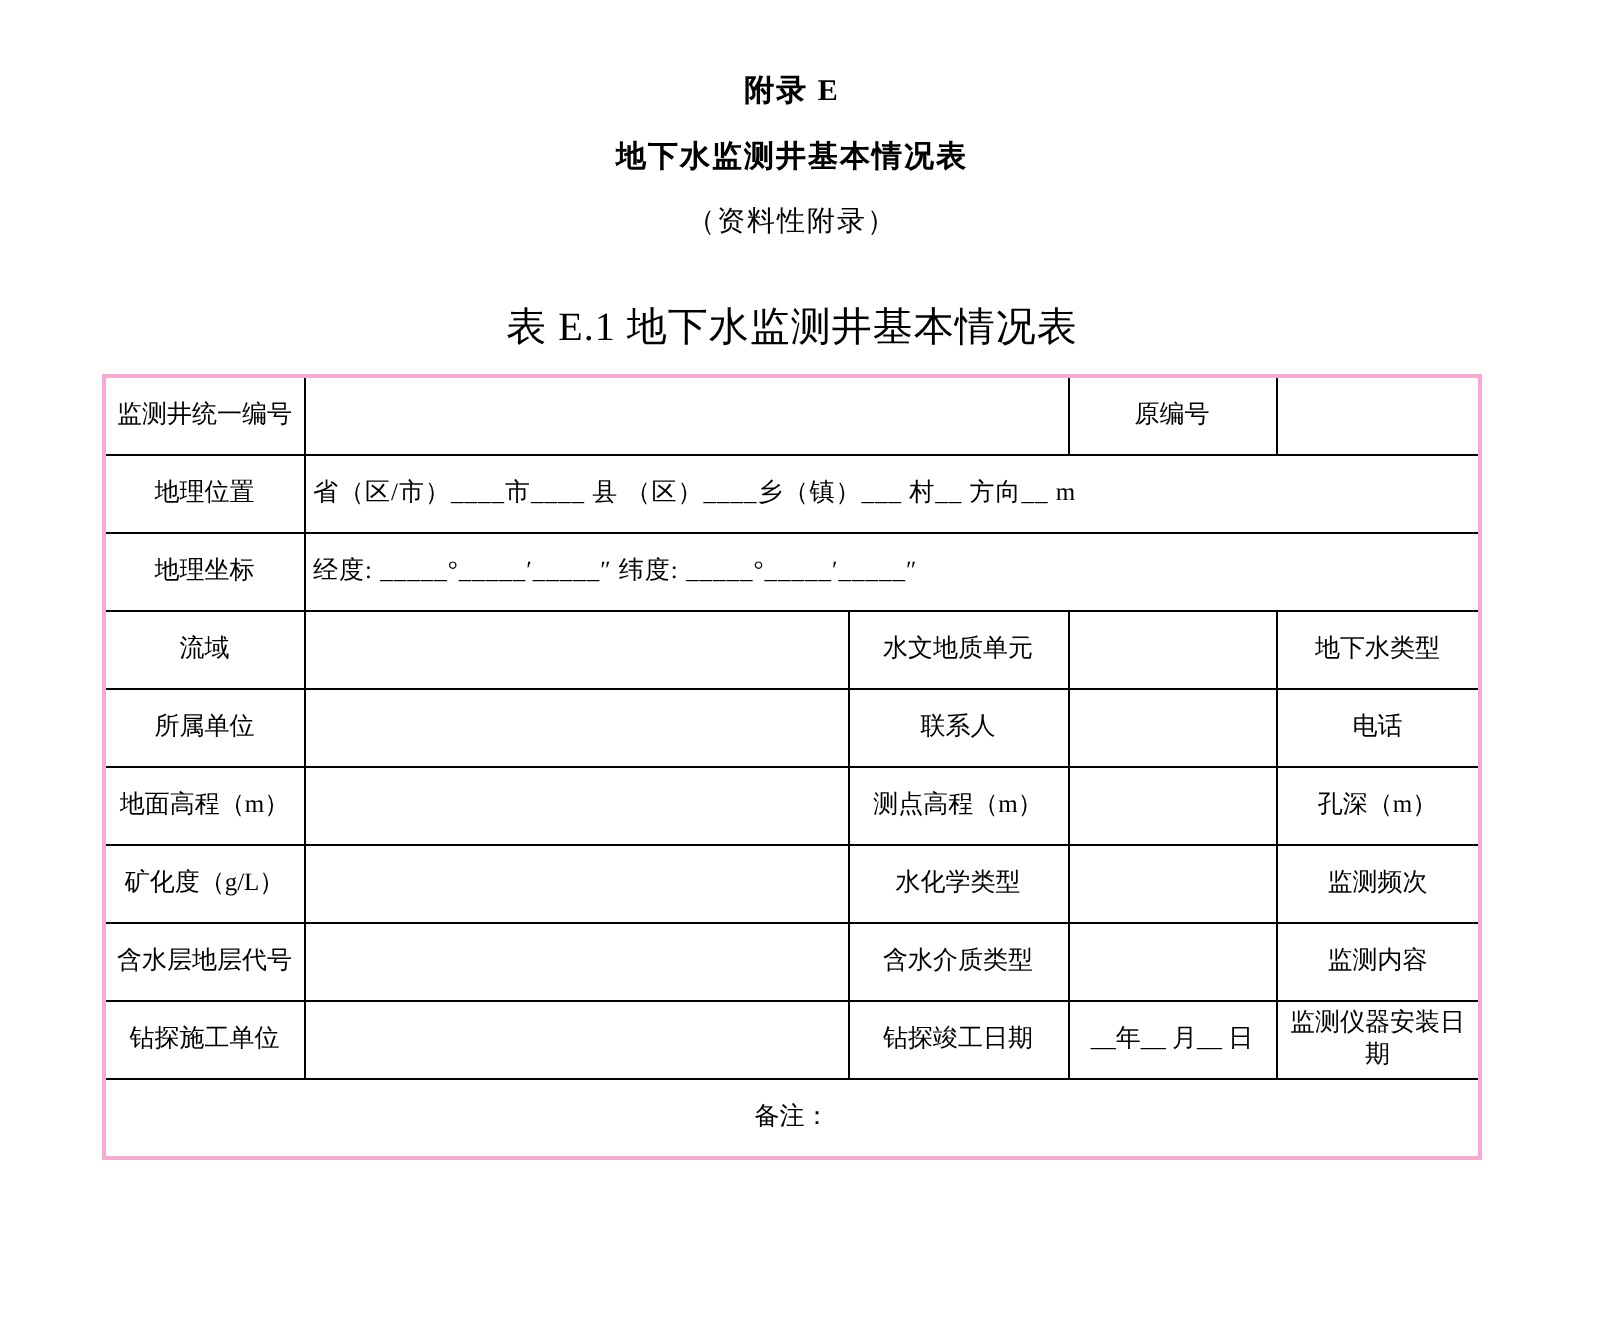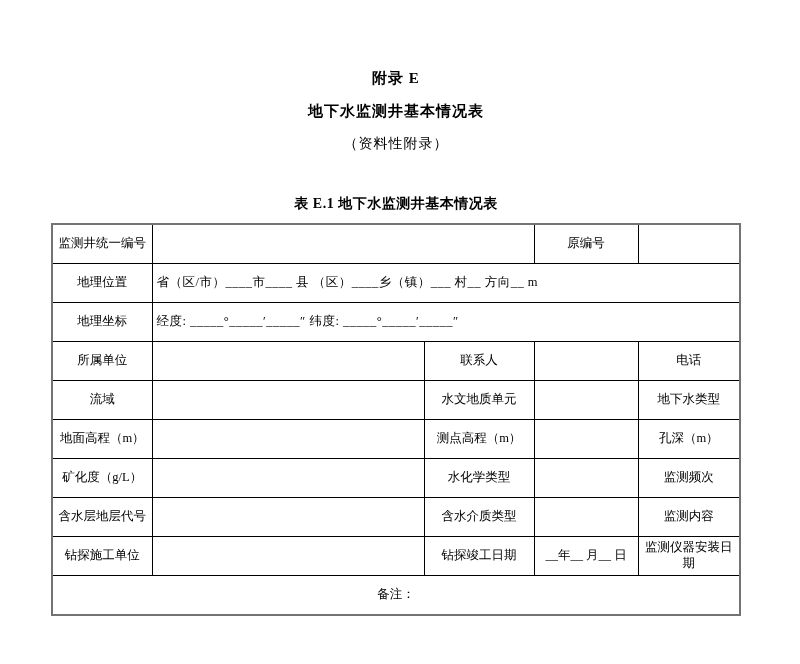--- a/index.html
+++ b/index.html
@@ -12,36 +12,36 @@
     height: 664px;
     font-family: "Liberation Serif", "DejaVu Serif", serif;
     color: #000000;
     position: relative;
     overflow: hidden;
   }
   .page {
     width: 792px;
     height: 664px;
     box-sizing: border-box;
-    padding: 61px 50px 10px 50px;
+    padding: 28px 50px 10px 50px;
   }
   .heading {
     text-align: center;
     font-size: 15px;
     font-weight: bold;
     letter-spacing: 1px;
   }
   .heading-1 { margin-top: 8px; }
   .heading-2 { margin-top: 14px; font-weight: normal; font-size: 14px; }
   .heading-3 { margin-top: 14px; font-size: 15px; font-weight: bold; }
   .table-caption {
     text-align: center;
-    font-size: 14px;
-    font-weight: bold;
-    margin-top: 42px;
+    font-size: 20px;
+    font-weight: normal;
+    margin-top: 30px;
     margin-bottom: 10px;
     letter-spacing: 0.5px;
   }
   table.form {
     border-collapse: collapse;
     width: 688px;
     margin: 0 auto;
     table-layout: fixed;
   }
   table.form td {
@@ -52,21 +52,21 @@
     line-height: 1.25;
     height: 32px;
   }
   .lbl {
     text-align: center;
   }
   .val {
     text-align: left;
   }
   .outer {
-    border: 2px solid #737373;
+    border: 2px solid #f9a8d4;
   }
   .geo-line {
     font-size: 12.5px;
     padding-left: 38px;
     letter-spacing: 0.5px;
   }
   .coord-line {
     font-size: 12.5px;
     padding-left: 26px;
     letter-spacing: 0.5px;
@@ -109,33 +109,33 @@
       <td class="lbl">地理位置</td>
       <td class="geo-line" colspan="4">省（区/市）____市____ 县 （区）____乡（镇）___ 村__ 方向__ m</td>
     </tr>
 
     <tr>
       <td class="lbl">地理坐标</td>
       <td class="coord-line" colspan="4">经度: _____°_____′_____″        纬度: _____°_____′_____″</td>
     </tr>
 
     <tr>
+      <td class="lbl">流域</td>
+      <td class="val"></td>
+      <td class="lbl">水文地质单元</td>
+      <td class="val"></td>
+      <td class="lbl">地下水类型</td>
+    </tr>
+
+    <tr>
       <td class="lbl">所属单位</td>
       <td class="val"></td>
       <td class="lbl">联系人</td>
       <td class="val"></td>
       <td class="lbl">电话</td>
-    </tr>
-
-    <tr>
-      <td class="lbl">流域</td>
-      <td class="val"></td>
-      <td class="lbl">水文地质单元</td>
-      <td class="val"></td>
-      <td class="lbl">地下水类型</td>
     </tr>
 
     <tr>
       <td class="lbl">地面高程（m）</td>
       <td class="val"></td>
       <td class="lbl">测点高程（m）</td>
       <td class="val"></td>
       <td class="lbl">孔深（m）</td>
     </tr>
 

